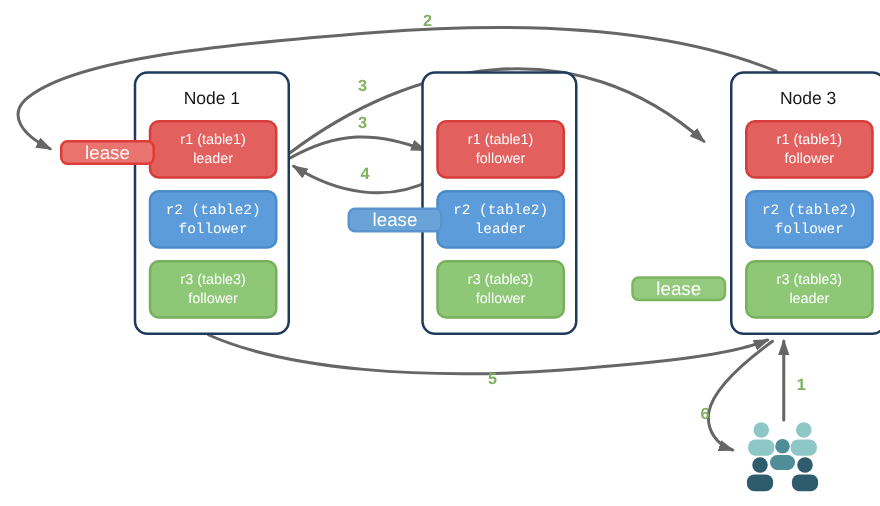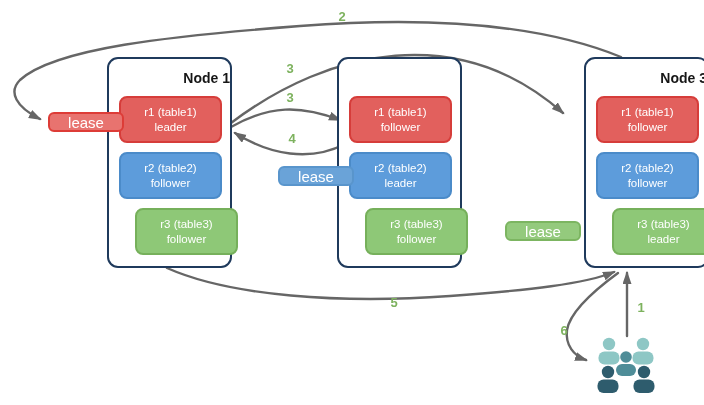--- a/index.html
+++ b/index.html
@@ -9,31 +9,31 @@
   }
   .arrow-layer{position:absolute;left:0;top:0;z-index:0;}
   .arrow{fill:none;stroke:var(--arrow);stroke-width:2.4;stroke-linecap:round;}
   #ah path{fill:var(--arrow);}
 
   .node{
     position:absolute;width:125px;height:211px;background:#ffffff;
     border:2px solid var(--node-border);border-radius:11px;box-sizing:border-box;z-index:1;
   }
   .node-title{
-    margin-top:11px;text-align:right;font-size:14px;font-weight:700;color:#161616;
+    margin-top:11px;text-align:center;font-size:14px;font-weight:400;color:#161616;
   }
   .replica{
     position:absolute;left:10px;width:103px;height:47px;border-radius:8px;border:2px solid;
     box-sizing:border-box;display:flex;flex-direction:column;align-items:center;justify-content:center;
     color:#ffffff;font-size:11.5px;line-height:15px;text-align:center;
   }
   .replica.red{background:var(--red-fill);border-color:var(--red-border);}
   .replica.blue{background:var(--blue-fill);border-color:var(--blue-border);}
   .replica.green{background:var(--green-fill);border-color:var(--green-border);}
-  .r1{top:37px;} .r2{top:93px;} .r3{top:149px;margin-left:16px;}
+  .r1{top:37px;} .r2{top:93px;font-family:Liberation Mono, monospace;} .r3{top:149px;}
 
   .lease{
     position:absolute;width:76px;height:20px;border-radius:6px;border:2px solid;box-sizing:border-box;
     color:#fff;font-size:15px;display:flex;align-items:center;justify-content:center;z-index:1;
   }
   .lease.red{background:var(--lease-red-fill);border-color:var(--lease-red-border);left:48px;top:112px;}
   .lease.blue{background:var(--lease-blue-fill);border-color:var(--lease-blue-border);left:278px;top:166px;}
   .lease.green{background:var(--lease-green-fill);border-color:var(--lease-green-border);left:505px;top:221px;}
 
   .step{

